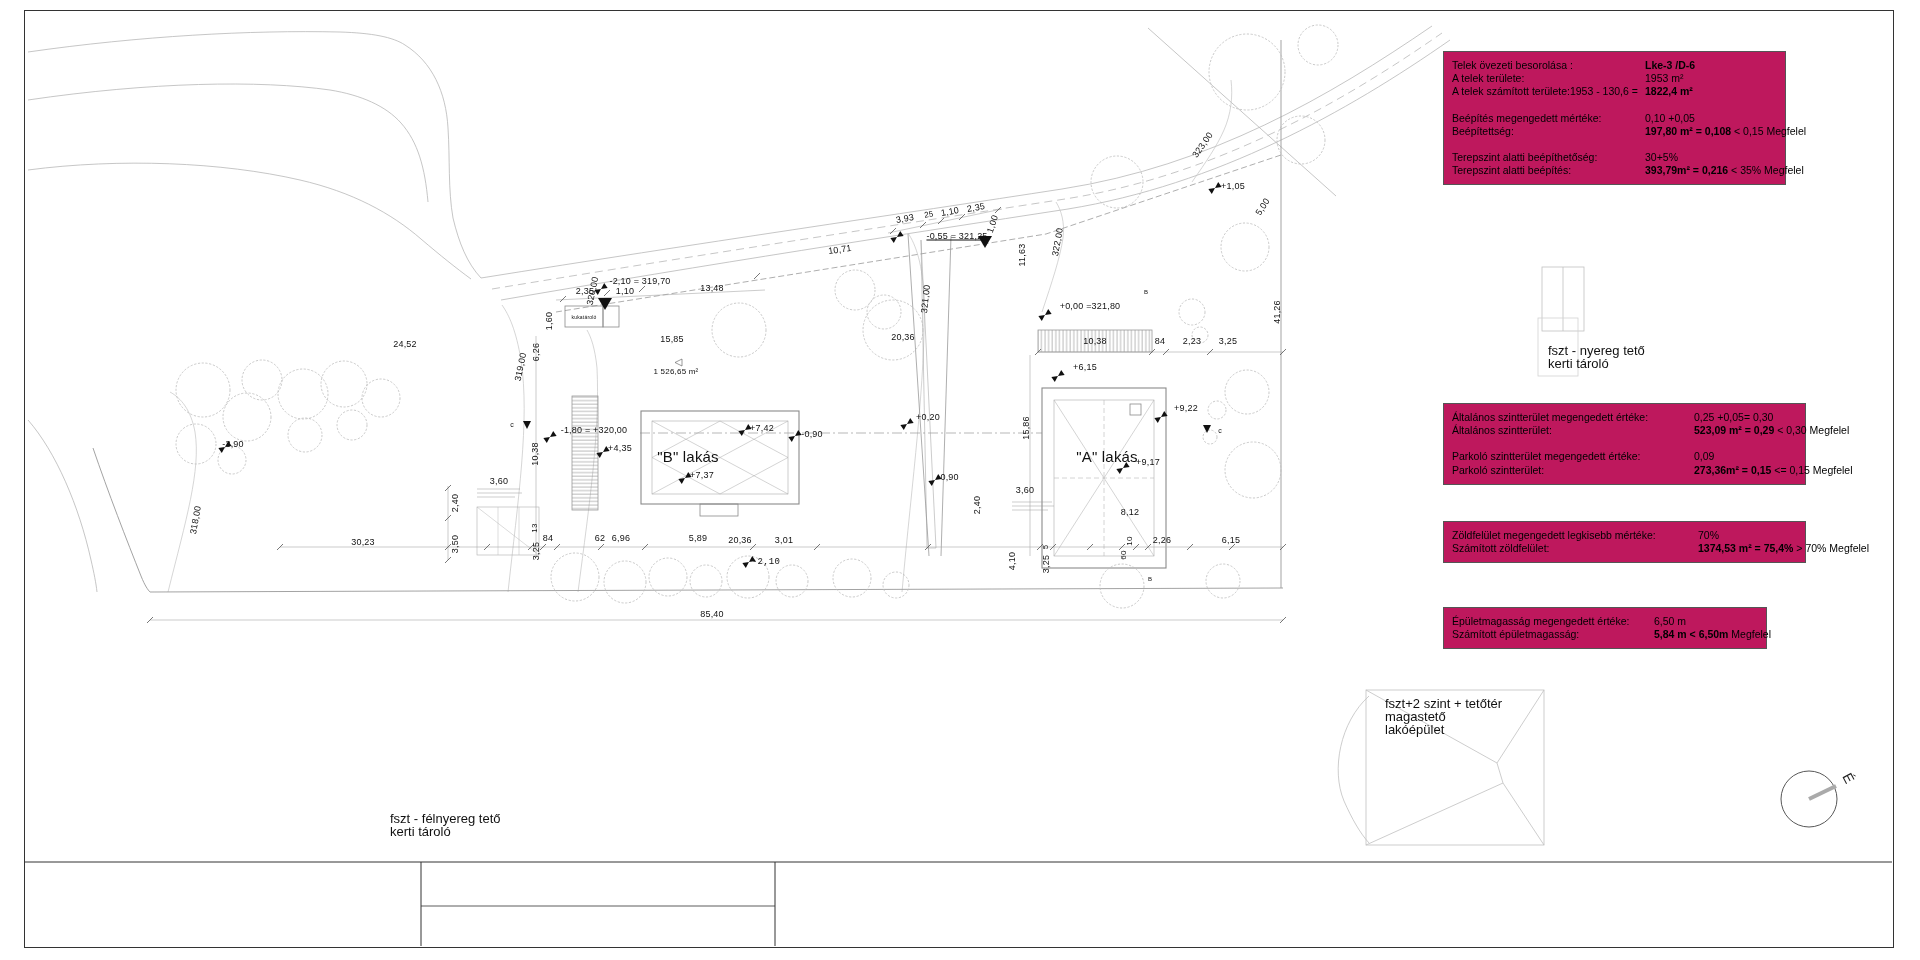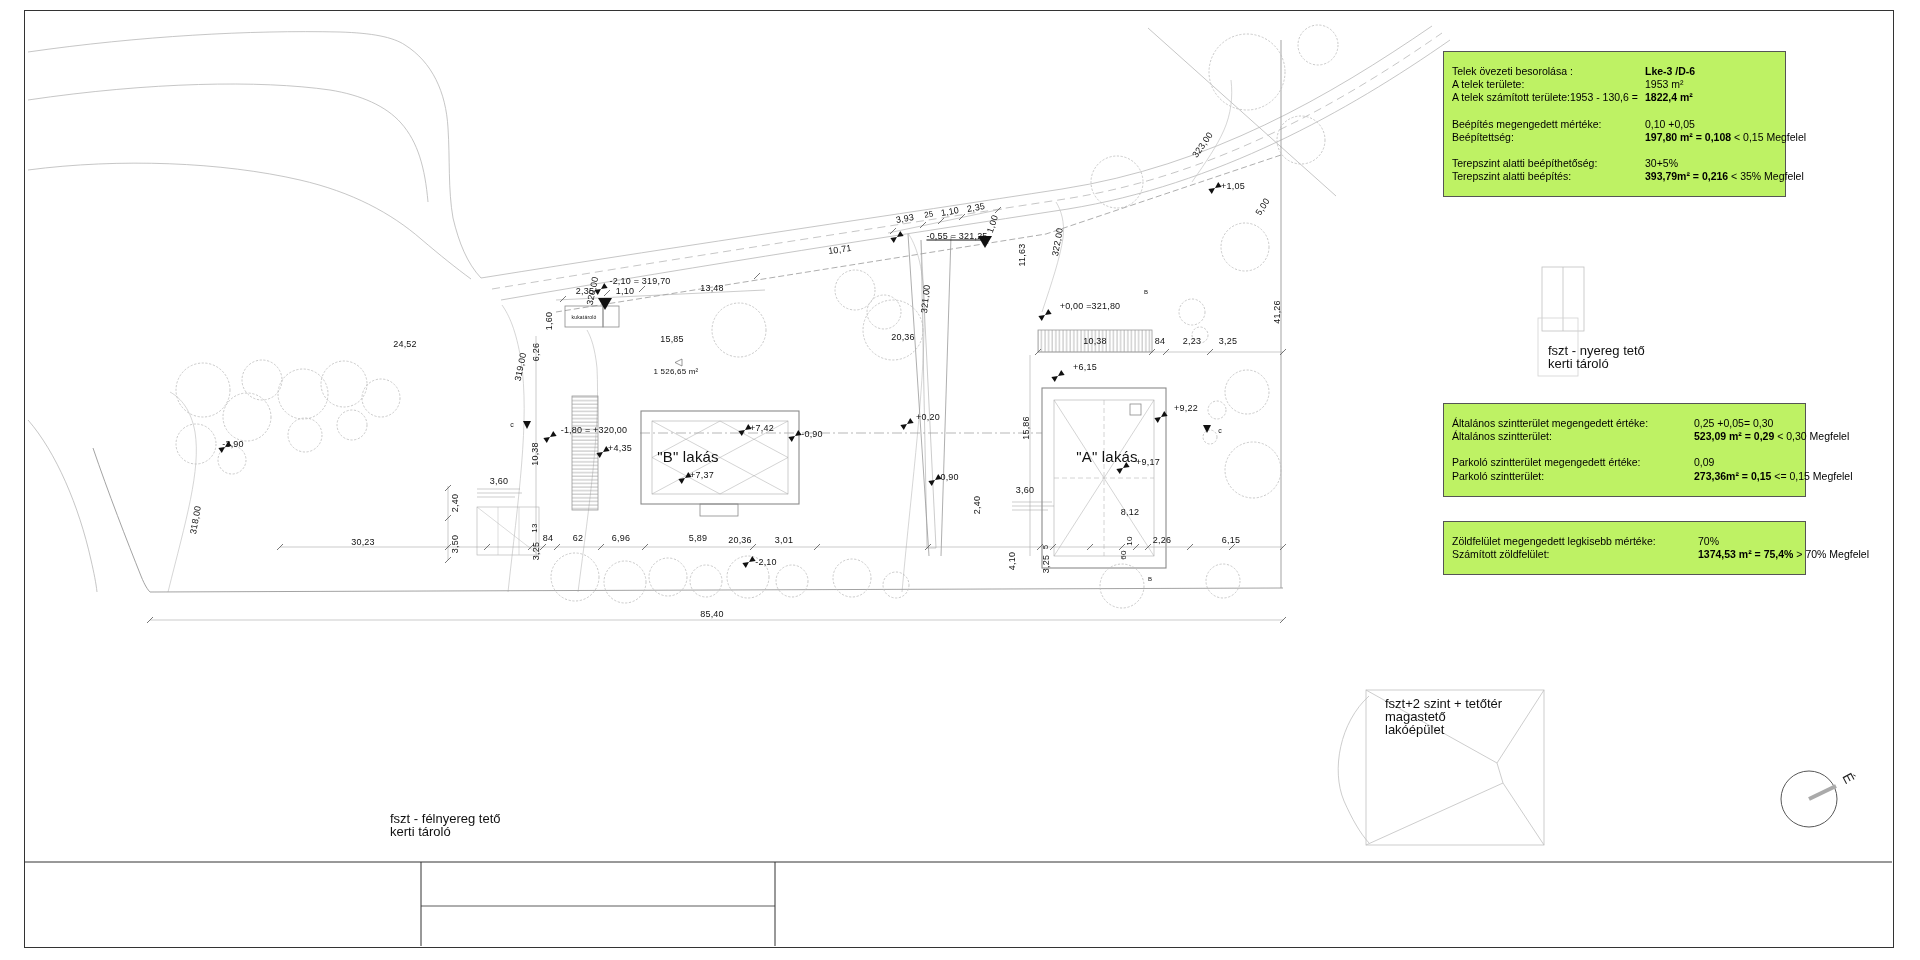--- a/index.html
+++ b/index.html
@@ -4,21 +4,21 @@
 <style>
   html,body{margin:0;padding:0;background:#fff;width:1920px;height:960px;overflow:hidden;
     font-family:"Liberation Sans",sans-serif;color:#111;position:relative}
   #sheet{position:absolute;inset:0;background:#fff}
   #frame{position:absolute;left:24px;top:10px;width:1868px;height:936px;border:1.2px solid #333}
   svg#plan{position:absolute;left:0;top:0;width:1920px;height:960px}
   #labels{position:absolute;inset:0;pointer-events:none}
   .plab{position:absolute;white-space:pre;color:#111;
     transform:translate(-50%,-50%) rotate(var(--r,0deg));
     font-size:var(--s,9px);letter-spacing:.2px;line-height:1}
-  .ibox{position:absolute;border:1px solid #555;background:#bef264;padding:13px 8px;
+  .ibox{position:absolute;border:1px solid #555;background:#be185d;padding:7px 8px;
     font-size:10.5px;line-height:13.2px;color:#000}
   .irow{display:flex;align-items:baseline}
   .irow.gap{margin-top:13px}
   .irow .lbl{min-width:var(--lw,190px);padding-right:4px;white-space:nowrap}
   .irow .val{white-space:nowrap}
   .irow .val b{font-weight:bold}
   .note{position:absolute;font-size:13px;line-height:13px;color:#111;white-space:pre-line}
   #north-e{position:absolute;font-size:14px;transform:rotate(62deg);color:#222}
 </style>
 </head>
@@ -261,26 +261,26 @@
       <div class="plab" style="left: 702px; top: 475px; --r: 0deg; --s: 9px;">+7,37</div>
       <div class="plab" style="left: 762px; top: 428px; --r: 0deg; --s: 9px;">+7,42</div>
       <div class="plab" style="left: 812px; top: 434px; --r: 0deg; --s: 9px;">-0,90</div>
       <div class="plab" style="left: 535px; top: 454px; --r: -90deg; --s: 9px;">10,38</div>
       <div class="plab" style="left: 499px; top: 481px; --r: 0deg; --s: 9px;">3,60</div>
       <div class="plab" style="left: 455px; top: 503px; --r: -90deg; --s: 9px;">2,40</div>
       <div class="plab" style="left: 455px; top: 544px; --r: -90deg; --s: 9px;">3,50</div>
       <div class="plab" style="left: 535px; top: 528px; --r: -90deg; --s: 8px;">13</div>
       <div class="plab" style="left: 536px; top: 551px; --r: -90deg; --s: 9px;">3,25</div>
       <div class="plab" style="left: 548px; top: 538px; --r: 0deg; --s: 9px;">84</div>
-      <div class="plab" style="left: 578px; top: 538px; --r: 0deg; --s: 9px;">62</div>
+      <div class="plab" style="left: 578px; top: 538px; padding-left: 44px; --r: 0deg; --s: 9px;">62</div>
       <div class="plab" style="left: 621px; top: 538px; --r: 0deg; --s: 9px;">6,96</div>
       <div class="plab" style="left: 698px; top: 538px; --r: 0deg; --s: 9px;">5,89</div>
       <div class="plab" style="left: 784px; top: 540px; --r: 0deg; --s: 9px;">3,01</div>
       <div class="plab" style="left: 740px; top: 540px; --r: 0deg; --s: 9px;">20,36</div>
-      <div class="plab" style="left: 766px; top: 562px; --r: 0deg; --s: 9px;">-2,10</div>
+      <div class="plab" style="left: 766px; top: 562px; font-family: Liberation Mono, monospace; --r: 0deg; --s: 9px;">-2,10</div>
       <div class="plab" style="left: 840px; top: 250px; --r: -8deg; --s: 9px;">10,71</div>
       <div class="plab" style="left: 905px; top: 219px; --r: -10deg; --s: 9px;">3,93</div>
       <div class="plab" style="left: 929px; top: 215px; --r: -10deg; --s: 8px;">25</div>
       <div class="plab" style="left: 950px; top: 212px; --r: -10deg; --s: 9px;">1,10</div>
       <div class="plab" style="left: 976px; top: 208px; --r: -10deg; --s: 9px;">2,35</div>
       <div class="plab" style="left: 993px; top: 224px; --r: -72deg; --s: 9px;">1,00</div>
       <div class="plab" style="left: 957px; top: 236px; text-decoration: underline; --r: 0deg; --s: 9px;">-0,55 = 321,25</div>
       <div class="plab" style="left: 926px; top: 299px; --r: -84deg; --s: 9px;">321,00</div>
       <div class="plab" style="left: 903px; top: 337px; --r: 0deg; --s: 9px;">20,36</div>
       <div class="plab" style="left: 928px; top: 417px; --r: 0deg; --s: 9px;">+0,20</div>
@@ -368,20 +368,30 @@
   <div class="ibox" id="box-green" style="left:1443px;top:521px;width:345px;--lw:242px">
       <div class="irow">
         <span class="lbl">Zöldfelület megengedett legkisebb mértéke:</span>
         <span class="val"><span>70%</span><b></b><span></span></span>
       </div>
       <div class="irow">
         <span class="lbl">Számított zöldfelület:</span>
         <span class="val"><span></span><b>1374,53 m² = 75,4%</b><span> &gt; 70% Megfelel</span></span>
       </div>
     </div>
+  <div class="ibox" id="box-height" style="left:1443px;top:607px;width:306px;--lw:198px">
+      <div class="irow">
+        <span class="lbl">Épületmagasság megengedett értéke:</span>
+        <span class="val"><span>6,50 m</span><b></b><span></span></span>
+      </div>
+      <div class="irow">
+        <span class="lbl">Számított épületmagasság:</span>
+        <span class="val"><span></span><b>5,84 m &lt;  6,50m</b><span>  Megfelel</span></span>
+      </div>
+    </div>
 
   <div class="note" style="left:1548px;top:344px">fszt - nyereg tető
 kerti tároló</div>
   <div class="note" style="left:1385px;top:697px">fszt+2 szint + tetőtér
 magastető
 lakóépület</div>
   <div class="note" style="left:390px;top:812px">fszt - félnyereg tető
 kerti tároló</div>
   <div id="north-e" style="left:1844px;top:770px">É</div>
 </div>

